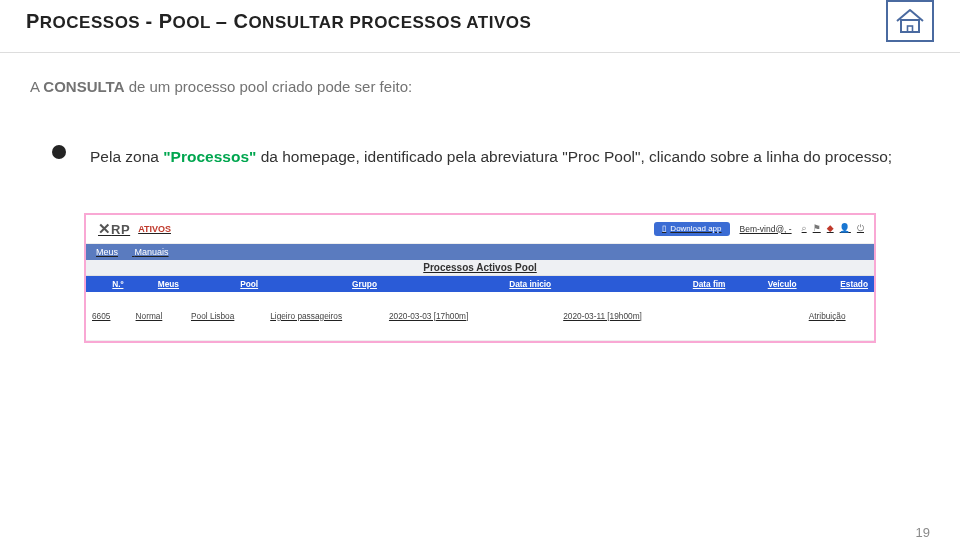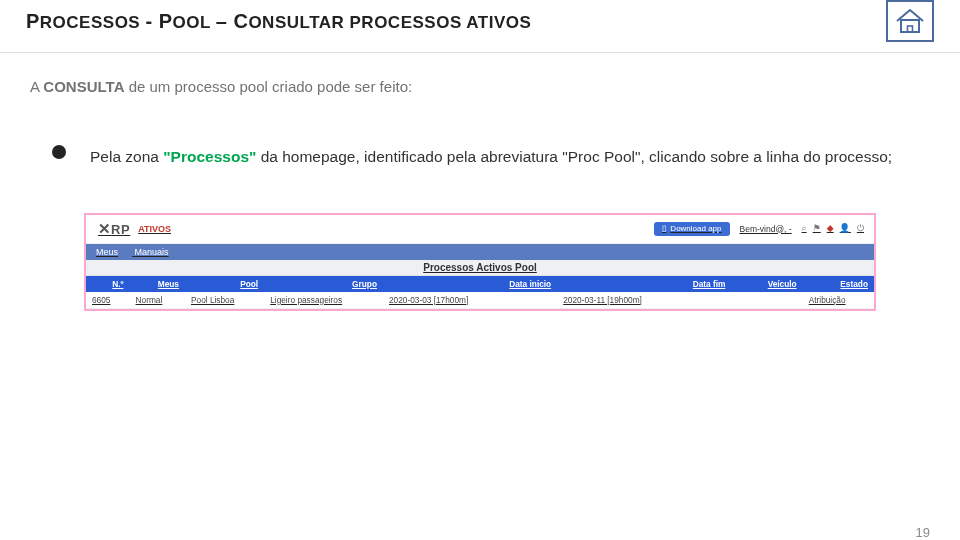--- a/index.html
+++ b/index.html
@@ -138,21 +138,21 @@
   }
   .datatable th {
     background: #2a5bd7;
     color: #fff;
     text-align: right;
     font-weight: 700;
     padding: 3px 6px;
     text-decoration: underline;
   }
   .datatable td {
-    padding: 3px 6px;
+    padding: 19px 6px;
     color: #444;
     border-bottom: 1px solid #eee;
   }
   .pagenum {
     position: absolute;
     bottom: 0;
     right: 30px;
     color: #8a8a8a;
     font-size: 13px;
   }

